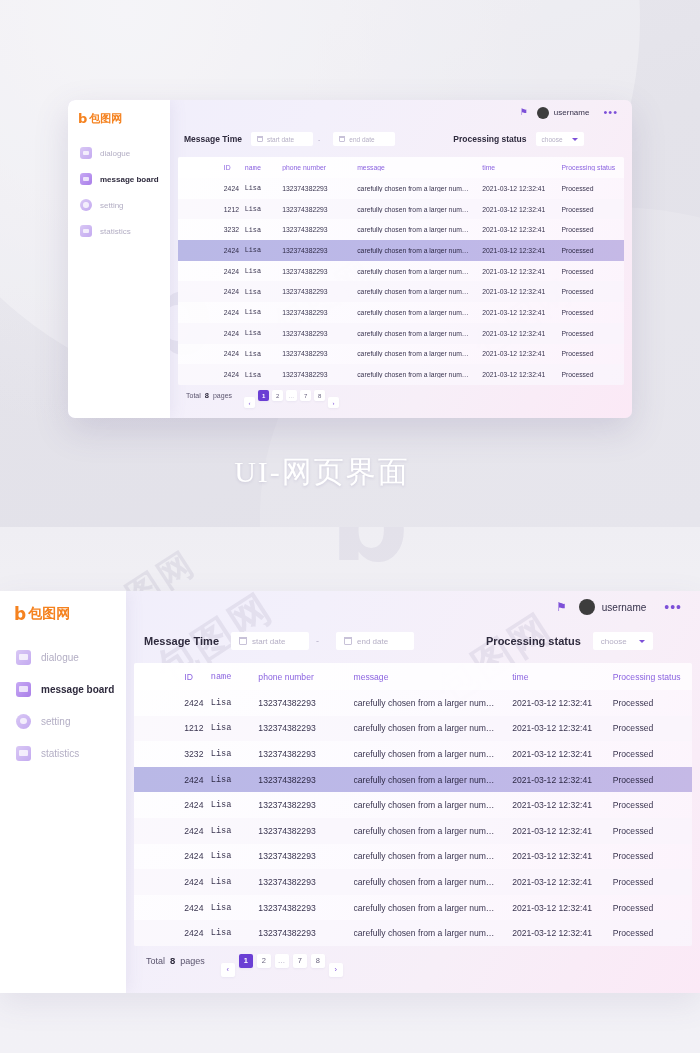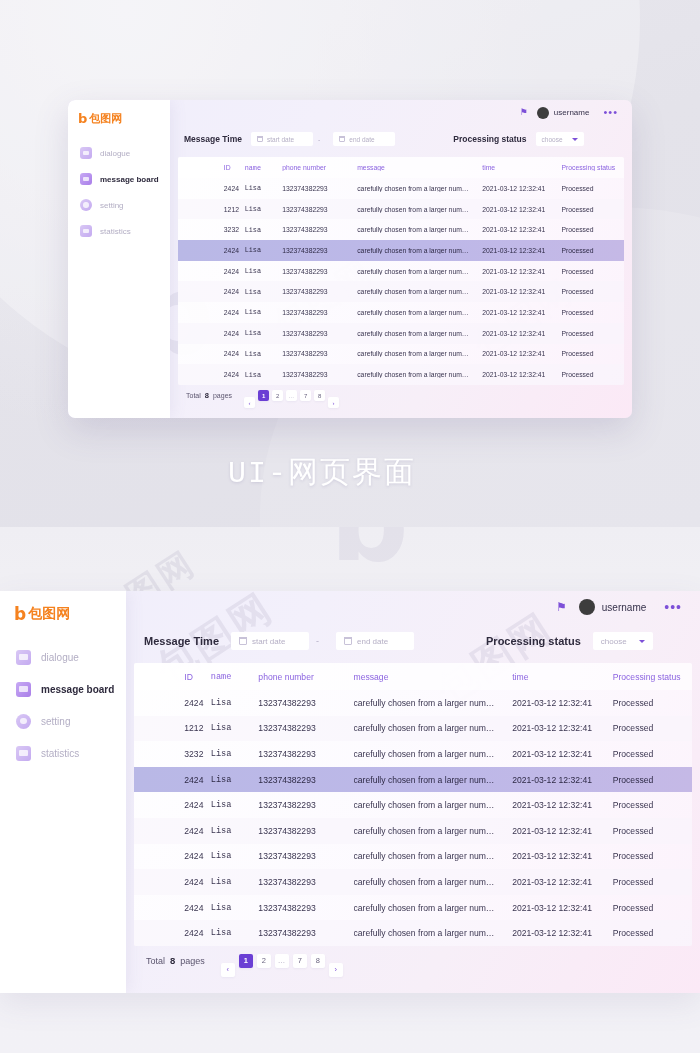--- a/index.html
+++ b/index.html
@@ -354,21 +354,21 @@
 
   
   #caption {
     position: absolute;
     left: 0; top: 452px;
     width: 644px;
     text-align: center;
     color: #ffffff;
     font-size: 30px;
     letter-spacing: 2px;
-    font-family: Liberation Mono, monospace;
+    font-family: Liberation Serif, serif;
     text-shadow: 0 1px 3px rgba(120,110,160,0.22);
   }
 
   
   .wm {
     position: absolute;
     pointer-events: none;
     user-select: none;
     color: rgba(150,142,175,0.16);
     font-family: "DejaVu Sans", sans-serif;

